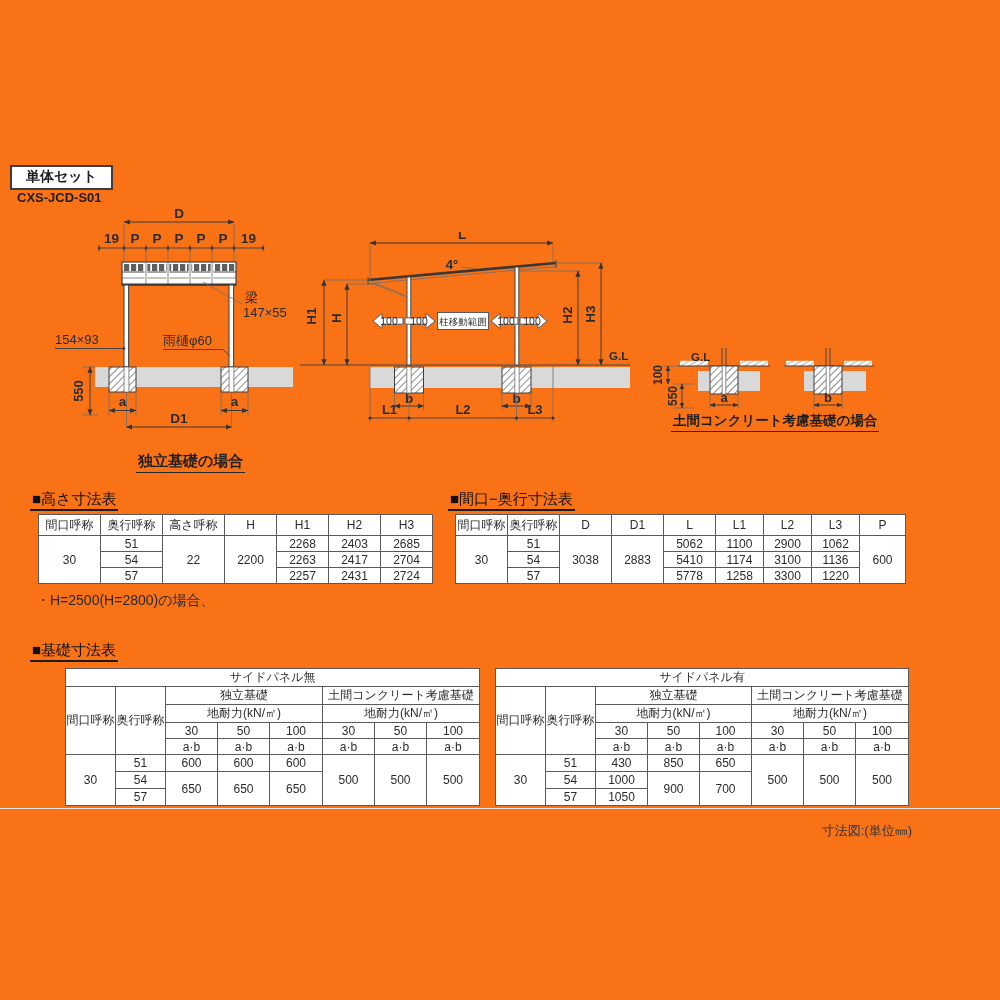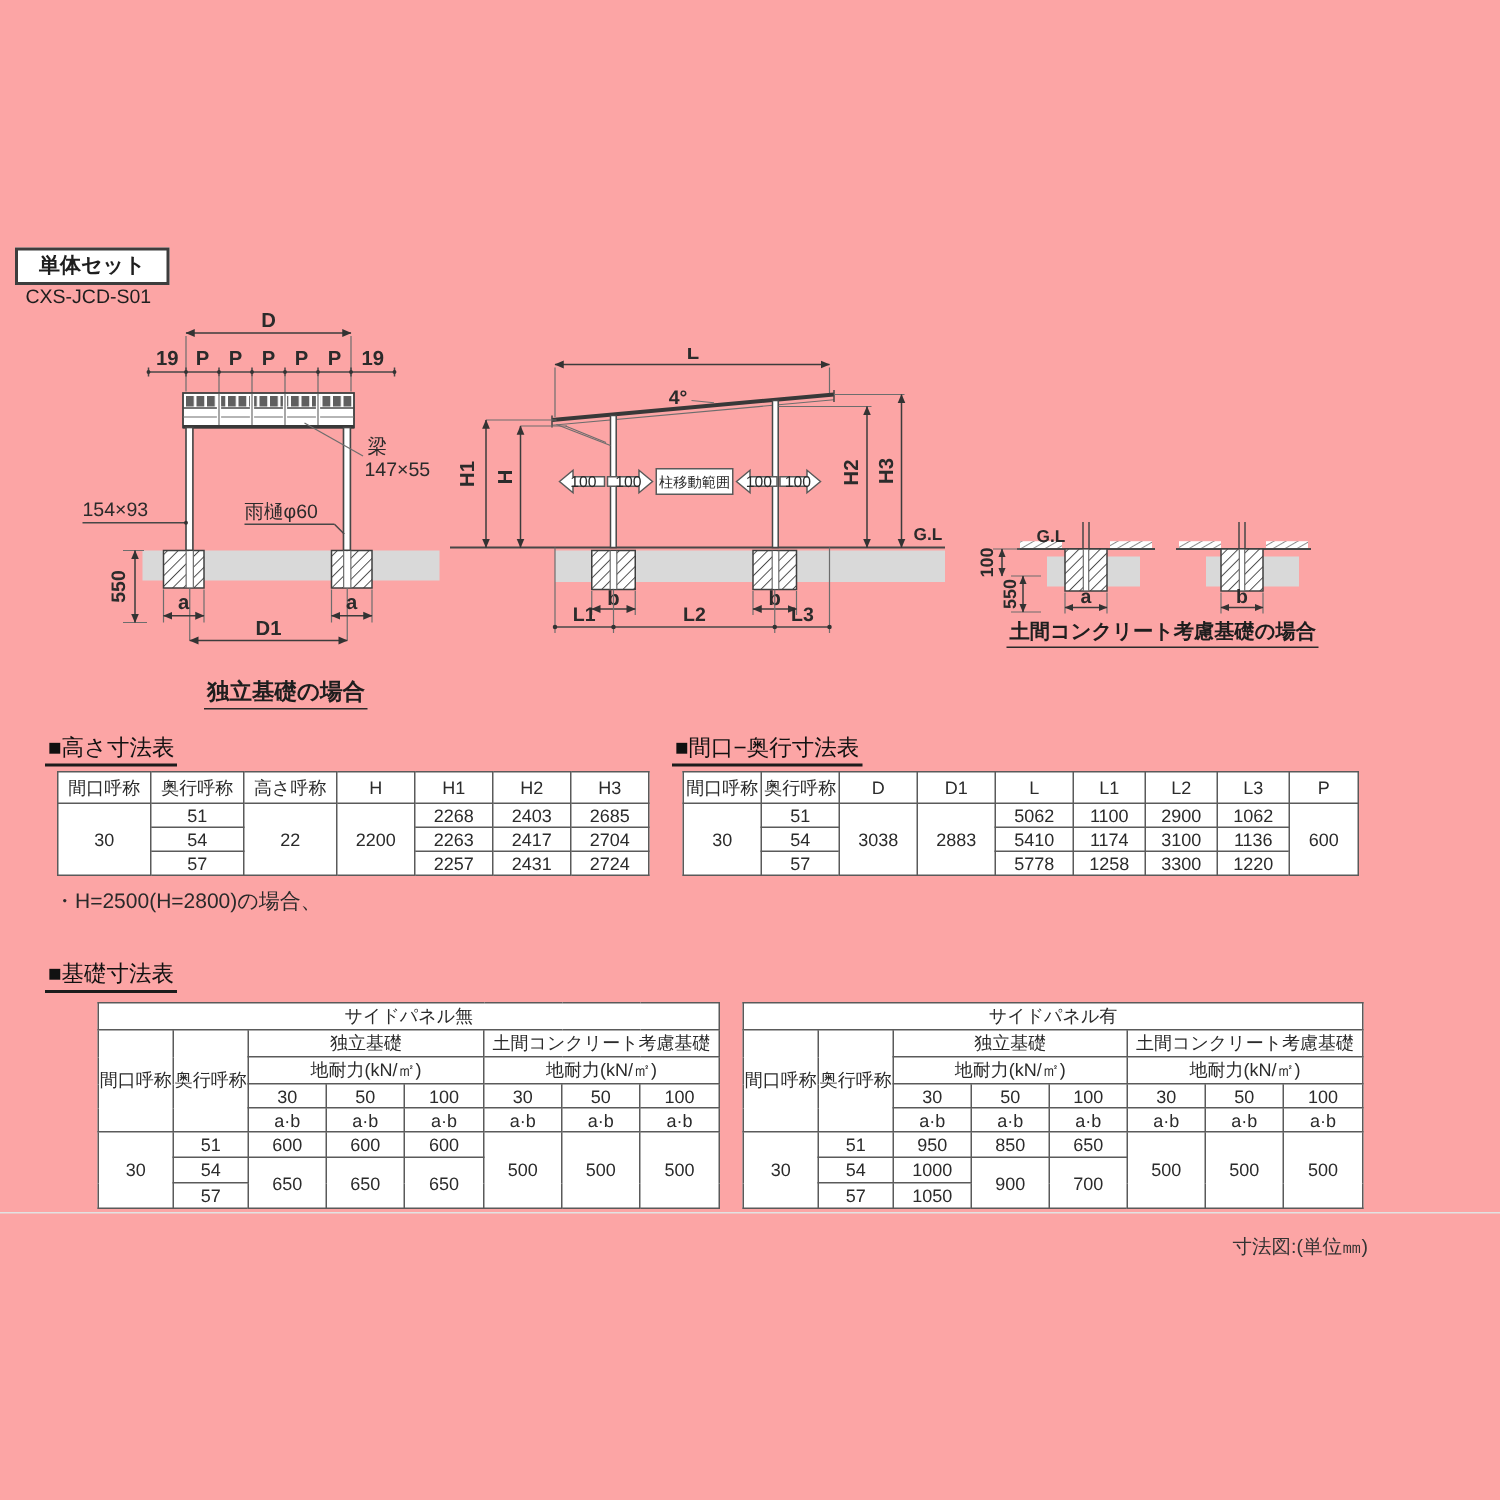--- a/index.html
+++ b/index.html
@@ -1,20 +1,20 @@
 <!DOCTYPE html>
 <html><head>
 <meta charset="utf-8">
 <style>
 *{margin:0;padding:0;box-sizing:border-box}
 html,body{width:1000px;height:1000px;background:#fff}
 body{font-family:"Liberation Sans","DejaVu Sans",sans-serif;color:#2e2e2e;position:relative}
-.page{position:absolute;inset:0;background:#fca5a5;overflow:hidden}
+.page{position:absolute;inset:0;background:#f97316;overflow:hidden}
 .badge{position:absolute;left:10px;top:165px;border:2px solid #3d3d3d;padding:1px 14px 2px;font-weight:bold;font-size:14px;color:#1e1e1e;background:#fff}
-.model{position:absolute;left:17px;top:190px;font-weight:normal;font-size:13px;color:#1e1e1e}
+.model{position:absolute;left:17px;top:190px;font-weight:bold;font-size:13px;color:#1e1e1e}
 .fig{position:absolute}
 .figcap{position:absolute;font-weight:bold;color:#1e1e1e;border-bottom:1.5px solid #2a2a2a;padding:0 2px 1px;white-space:nowrap}
 .cap1{left:136px;top:452px;font-size:15px}
 .cap3{left:671px;top:412px;font-size:13.5px}
 .tbl-title{position:absolute;font-size:15px;font-weight:normal;color:#111;border-bottom:2px solid #1c1c1c;padding:0 2px 2px;line-height:16px;white-space:nowrap}
 .t1{left:30px;top:491px}.t2{left:448px;top:491px}.t3{left:30px;top:642px}
 .note{position:absolute;left:36px;top:591px;font-size:14px;color:#2a2a2a;line-height:19px}
 .note .l2{padding-left:7px}
 .footnote{position:absolute;left:18px;top:812px;font-size:13px;color:#333}
 .unitnote{position:absolute;left:700px;top:822px;width:212px;text-align:right;font-size:13px;color:#333}
@@ -559,21 +559,21 @@
       <td>a·b</td>
       <td>a·b</td>
       <td>a·b</td>
       <td>a·b</td>
       <td>a·b</td>
       <td>a·b</td>
     </tr>
     <tr class="h17">
       <td rowspan="3">30</td>
       <td>51</td>
-      <td>950</td>
+      <td>430</td>
       <td>850</td>
       <td>650</td>
       <td rowspan="3">500</td>
       <td rowspan="3">500</td>
       <td rowspan="3">500</td>
     </tr>
     <tr class="h17">
       <td>54</td>
       <td>1000</td>
       <td rowspan="2">900</td>

